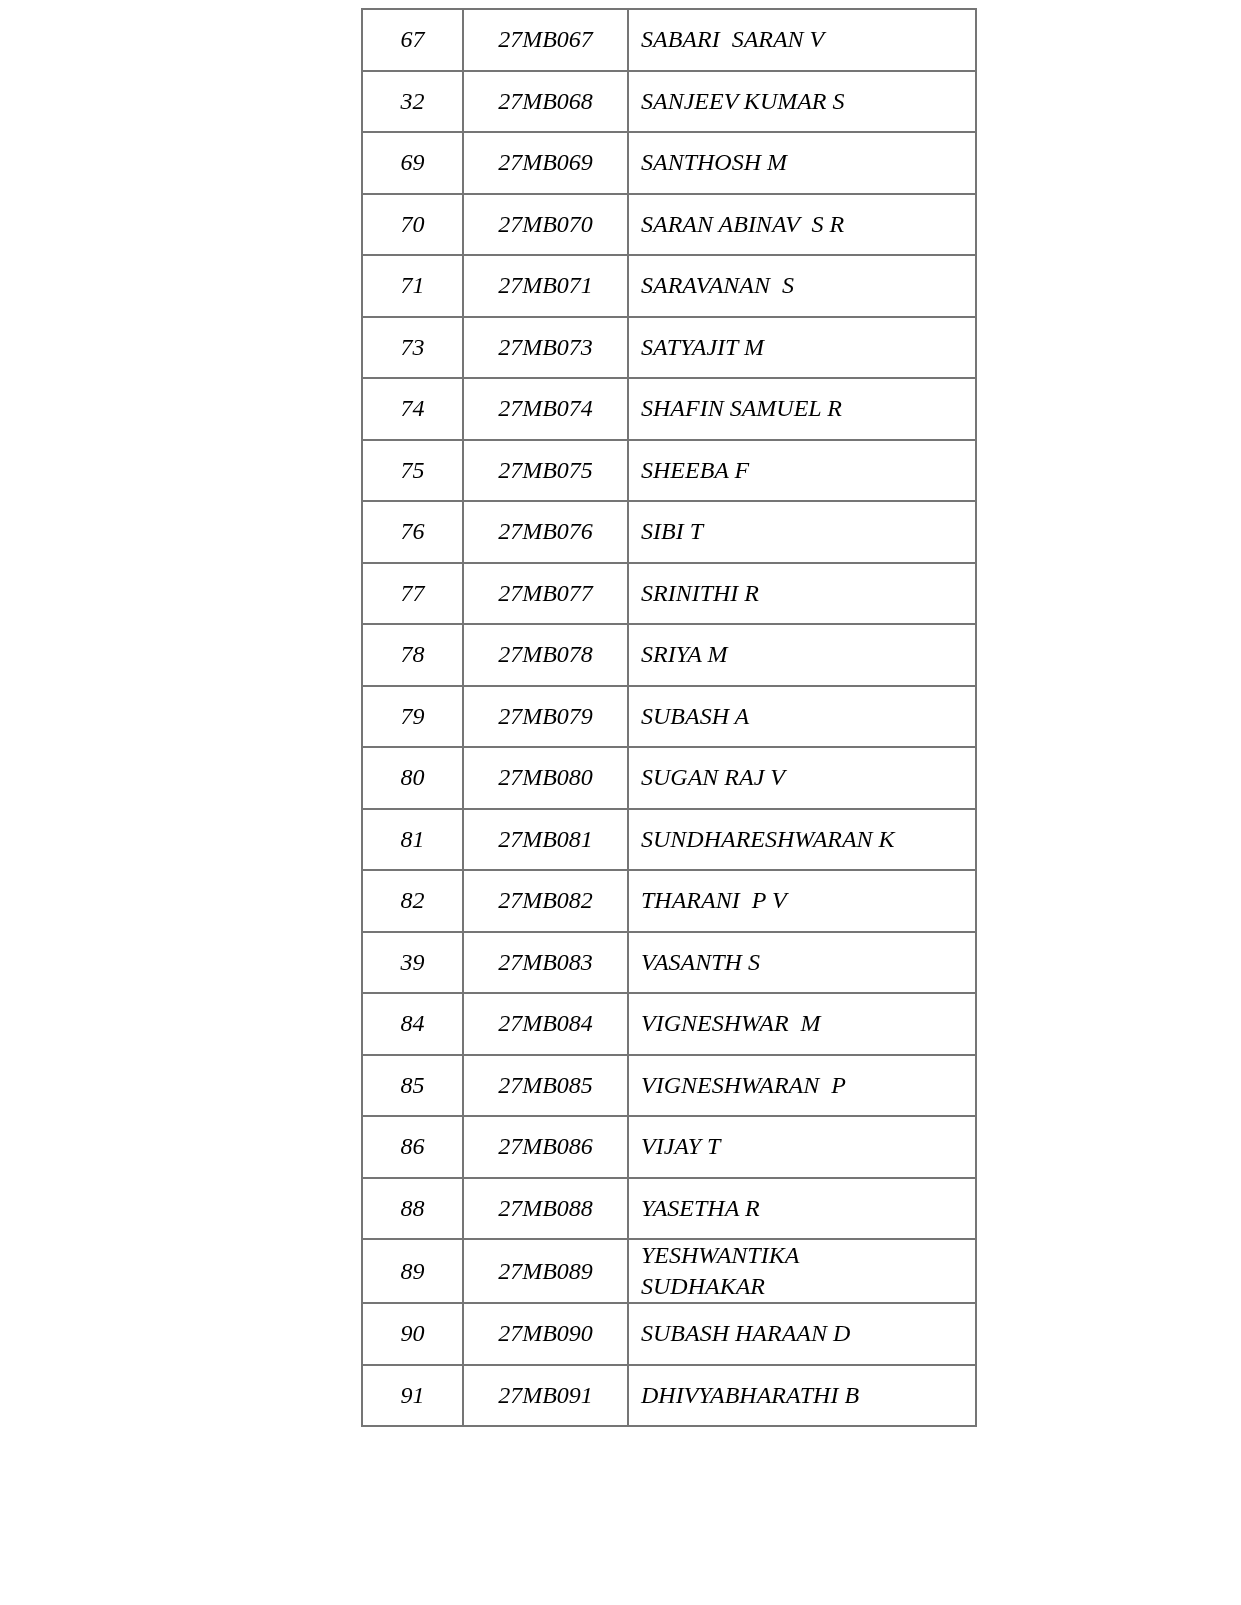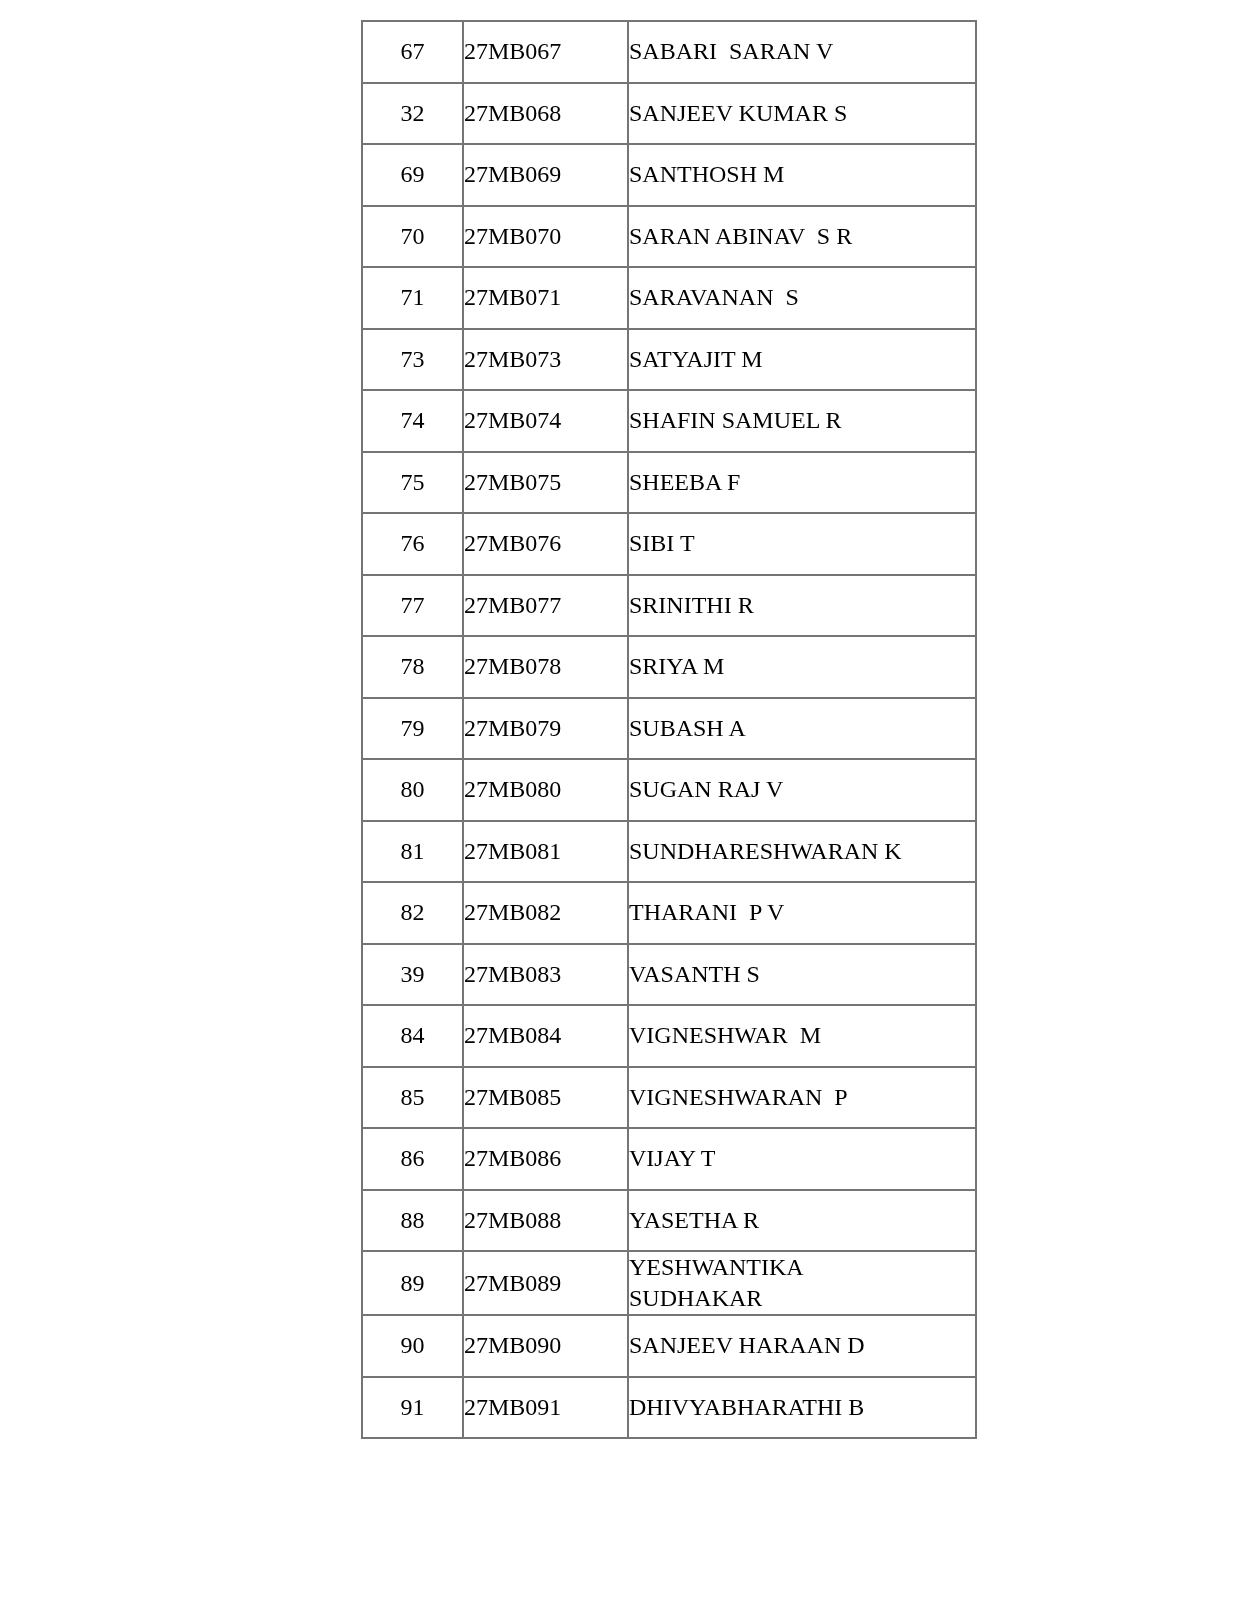--- a/index.html
+++ b/index.html
@@ -6,41 +6,42 @@
     --border-color:#757575;
     --text-color:#000000;
     --page-bg:#ffffff;
   }
   *{margin:0;padding:0;box-sizing:border-box;}
   html,body{width:1241px;height:1605px;background:var(--page-bg);}
   body{position:relative;font-family:"Liberation Serif","DejaVu Serif",serif;color:var(--text-color);}
   .doc-table-wrap{
     position:absolute;
     left:361px;
-    top:20px;
+    top:8px;
     width:614px;
+    font-style:italic;
   }
   table.roster{
     border-collapse:collapse;
     table-layout:fixed;
     width:614px;
     background:var(--page-bg);
   }
   table.roster td{
     border:2px solid var(--border-color);
     font-size:24px;
     line-height:31px;
     height:61.5px;
     vertical-align:middle;
     white-space:pre-wrap;
     overflow:hidden;
   }
   td.c-sn{width:101px;text-align:center;}
-  td.c-reg{width:165px;}
-  td.c-name{width:348px;text-align:left;padding-right:4px;}
+  td.c-reg{width:165px;text-align:center;}
+  td.c-name{width:348px;text-align:left;padding-left:12px;padding-right:4px;}
 </style>
 </head>
 <body>
 
 <div class="doc-table-wrap">
   <table class="roster">
     <tbody>
         <tr>
     <td class="c-sn">67</td>
     <td class="c-reg">27MB067</td>
@@ -143,21 +144,21 @@
   </tr>
         <tr>
     <td class="c-sn">89</td>
     <td class="c-reg">27MB089</td>
     <td class="c-name">YESHWANTIKA
 SUDHAKAR</td>
   </tr>
         <tr>
     <td class="c-sn">90</td>
     <td class="c-reg">27MB090</td>
-    <td class="c-name">SANJEEV HARAAN D</td>
+    <td class="c-name">SUBASH HARAAN D</td>
   </tr>
         <tr>
     <td class="c-sn">91</td>
     <td class="c-reg">27MB091</td>
     <td class="c-name">DHIVYABHARATHI B</td>
   </tr>
       </tbody>
   </table>
 </div>
 

